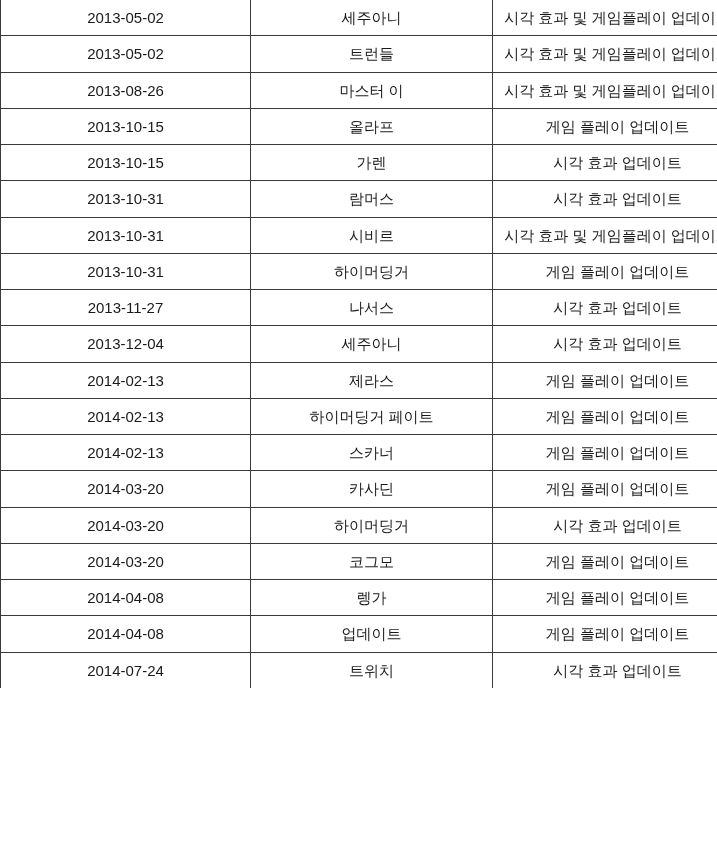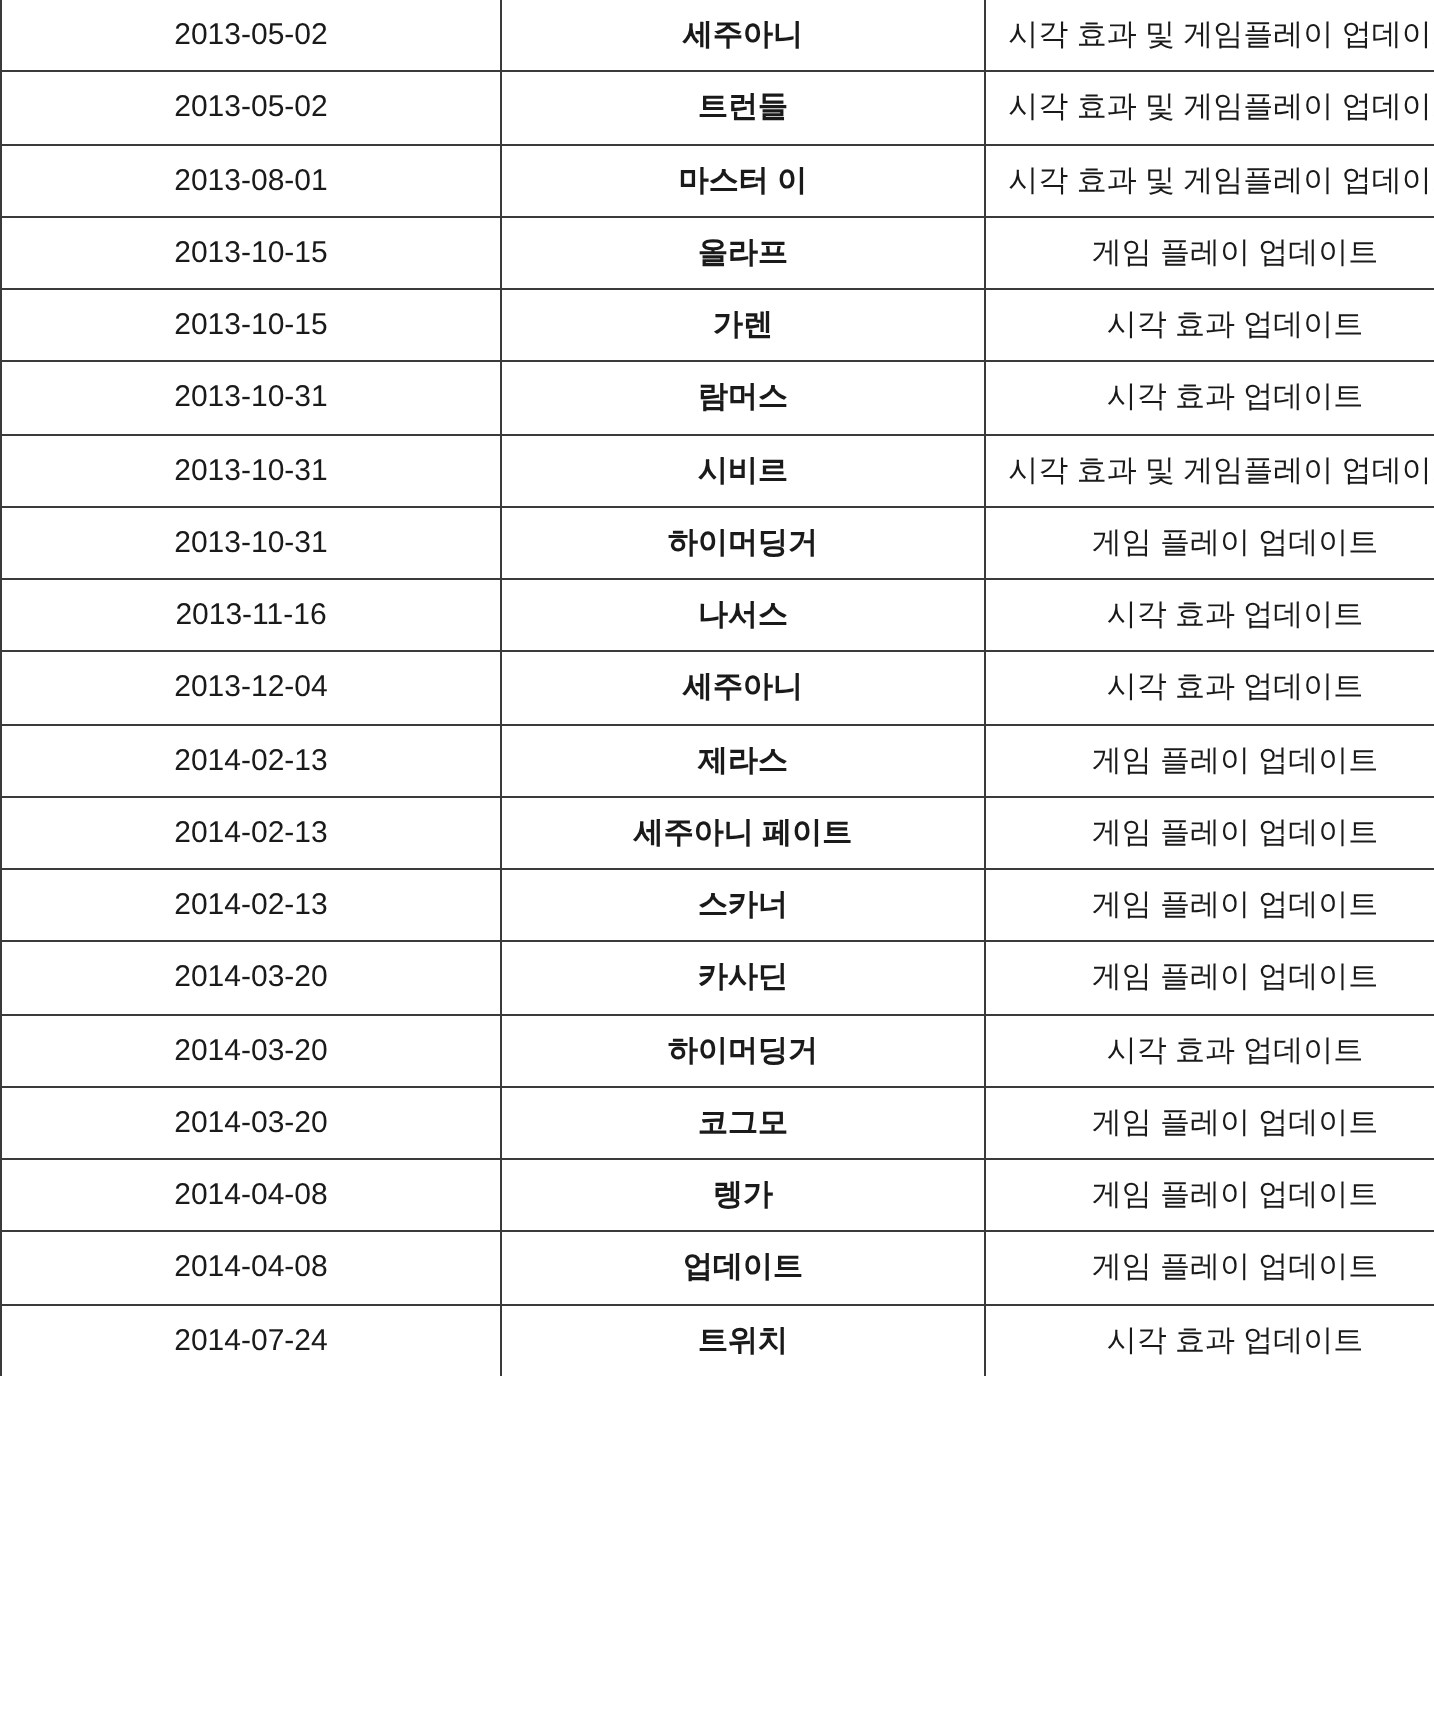--- a/index.html
+++ b/index.html
@@ -21,21 +21,21 @@
   table.update-table td {
     border: 1px solid #3a3a3a;
     text-align: center;
     vertical-align: middle;
     font-size: 15px;
     line-height: 1.55;
     padding: 6px 4px;
     word-break: keep-all;
   }
   td.col-date { width: 241px; }
-  td.col-champion { width: 233px; font-weight: bold; }
+  td.col-champion { width: 233px; }
   td.col-type { width: 241px; }
   
   table.update-table tr:first-child td { border-top: none; }
   table.update-table tr:last-child td { border-bottom: none; }
 </style>
 </head>
 <body>
 
 <table class="update-table">
   <tbody>
@@ -43,21 +43,21 @@
         <td class="col-date">2013-05-02</td>
         <td class="col-champion">세주아니</td>
         <td class="col-type">시각 효과 및 게임플레이 업데이트</td>
       </tr>
       <tr>
         <td class="col-date">2013-05-02</td>
         <td class="col-champion">트런들</td>
         <td class="col-type">시각 효과 및 게임플레이 업데이트</td>
       </tr>
       <tr>
-        <td class="col-date">2013-08-01</td>
+        <td class="col-date">2013-08-26</td>
         <td class="col-champion">마스터 이</td>
         <td class="col-type">시각 효과 및 게임플레이 업데이트</td>
       </tr>
       <tr>
         <td class="col-date">2013-10-15</td>
         <td class="col-champion">올라프</td>
         <td class="col-type">게임 플레이 업데이트</td>
       </tr>
       <tr>
         <td class="col-date">2013-10-15</td>
@@ -73,37 +73,37 @@
         <td class="col-date">2013-10-31</td>
         <td class="col-champion">시비르</td>
         <td class="col-type">시각 효과 및 게임플레이 업데이트</td>
       </tr>
       <tr>
         <td class="col-date">2013-10-31</td>
         <td class="col-champion">하이머딩거</td>
         <td class="col-type">게임 플레이 업데이트</td>
       </tr>
       <tr>
-        <td class="col-date">2013-11-16</td>
+        <td class="col-date">2013-11-27</td>
         <td class="col-champion">나서스</td>
         <td class="col-type">시각 효과 업데이트</td>
       </tr>
       <tr>
         <td class="col-date">2013-12-04</td>
         <td class="col-champion">세주아니</td>
         <td class="col-type">시각 효과 업데이트</td>
       </tr>
       <tr>
         <td class="col-date">2014-02-13</td>
         <td class="col-champion">제라스</td>
         <td class="col-type">게임 플레이 업데이트</td>
       </tr>
       <tr>
         <td class="col-date">2014-02-13</td>
-        <td class="col-champion">세주아니 페이트</td>
+        <td class="col-champion">하이머딩거 페이트</td>
         <td class="col-type">게임 플레이 업데이트</td>
       </tr>
       <tr>
         <td class="col-date">2014-02-13</td>
         <td class="col-champion">스카너</td>
         <td class="col-type">게임 플레이 업데이트</td>
       </tr>
       <tr>
         <td class="col-date">2014-03-20</td>
         <td class="col-champion">카사딘</td>

